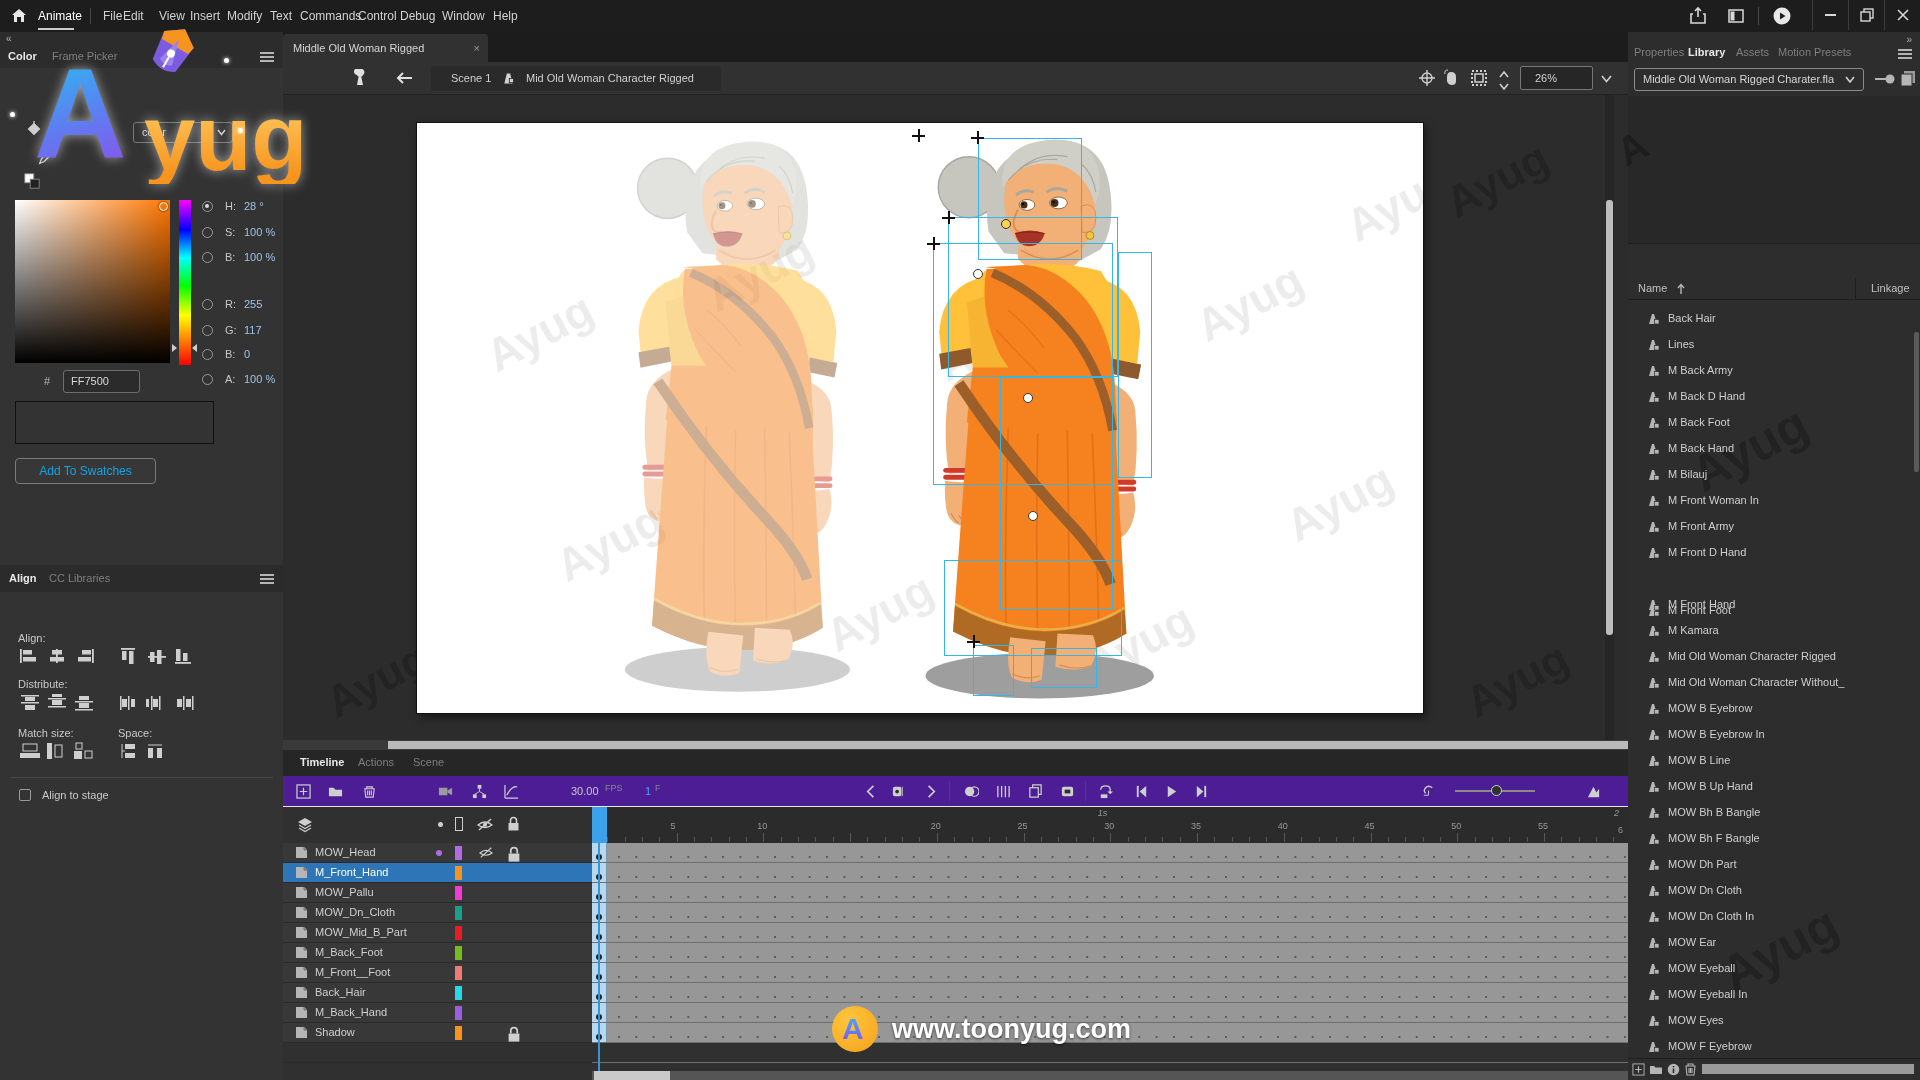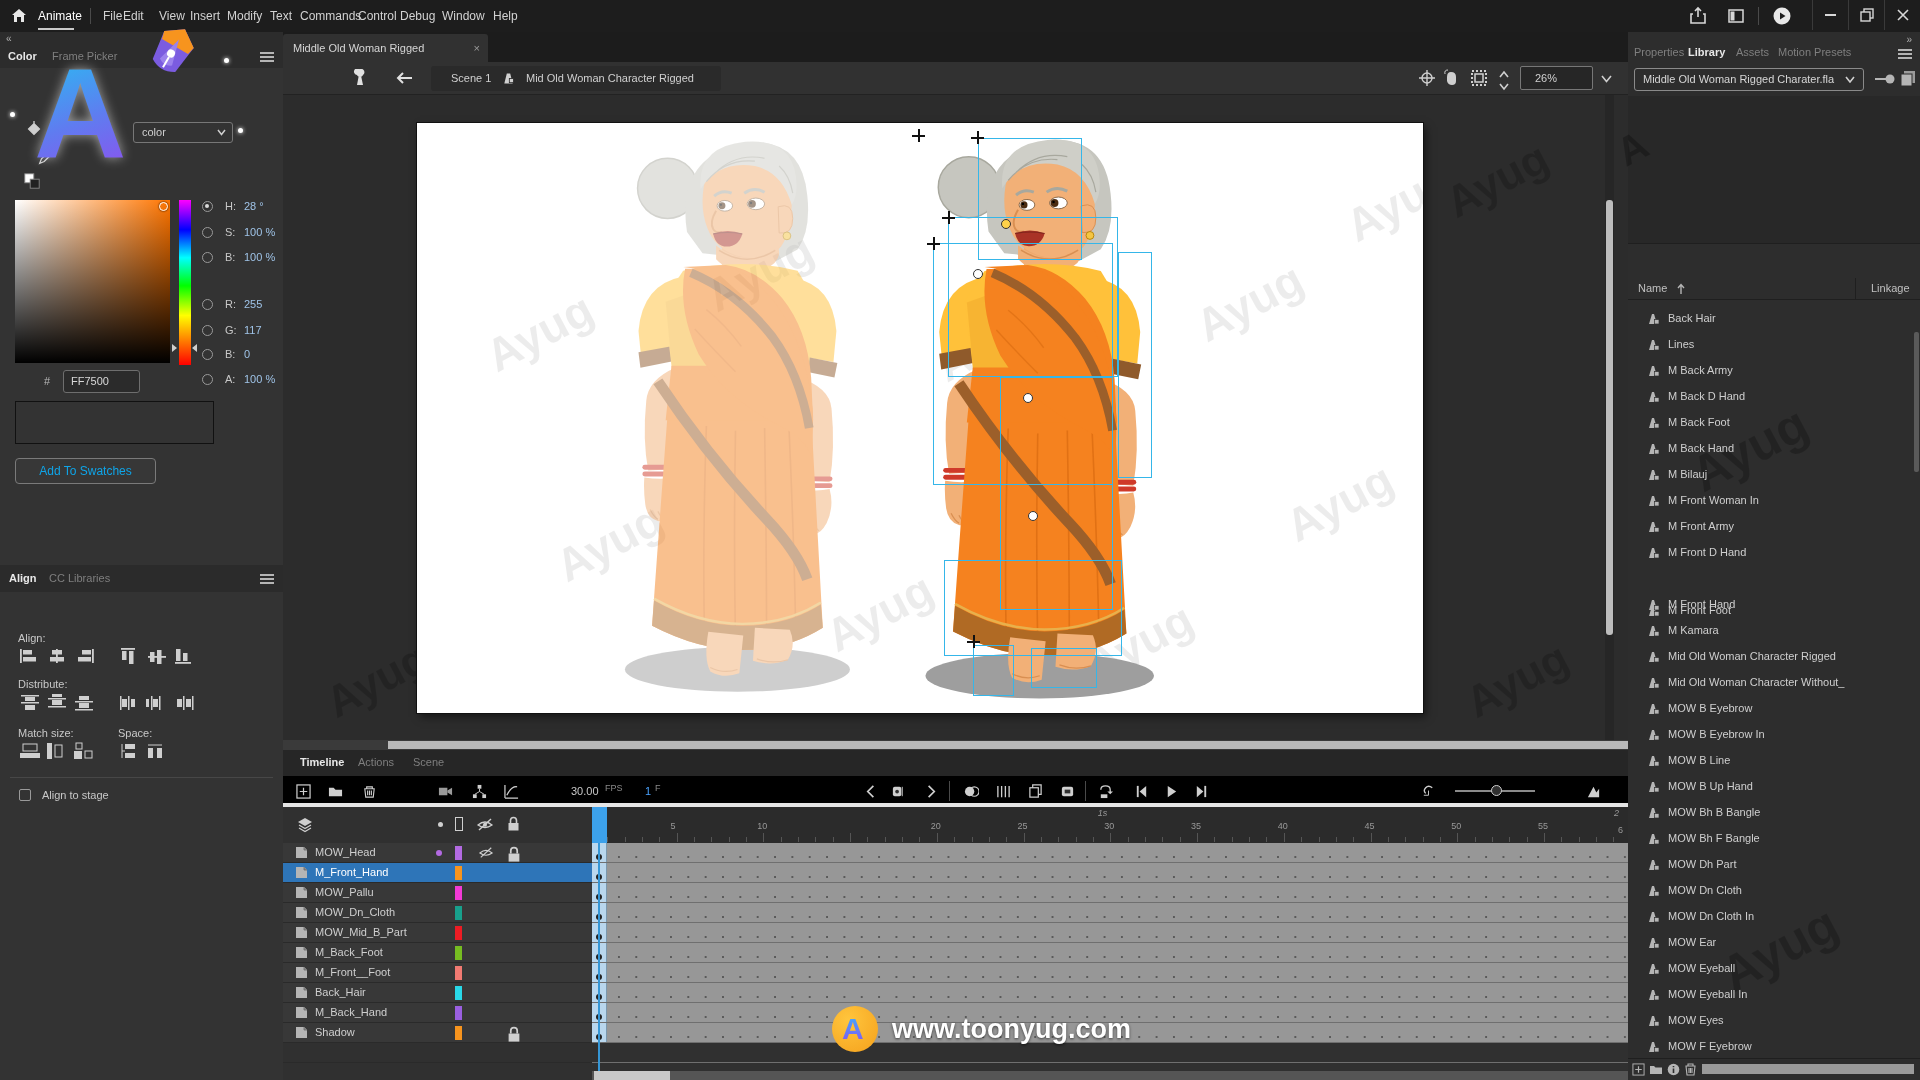--- a/index.html
+++ b/index.html
@@ -66,21 +66,21 @@
   .wm-dark { position:absolute; color:#000; opacity:.18; font-weight:bold; transform:rotate(-28deg); font-size:44px; }
   
   #vscroll { position:absolute; left:1322px; top:0; width:9px; height:645px; background:#262626; }
   #vthumb { position:absolute; left:1px; top:105px; width:7px; height:435px; background:#bdbdbd; border-radius:3px; }
   
   #timeline { left:283px; top:740px; width:1345px; height:340px; background:#303030; }
   #tl-hscroll { position:absolute; left:0; top:0; width:1345px; height:10px; background:#3a3a3a; }
   #tl-hthumb { position:absolute; left:105px; top:1px; width:1240px; height:8px; background:#b9b9b9; }
   #tl-tabs { position:absolute; left:0; top:10px; width:1345px; height:26px; background:#262626; }
   .tl-tab { position:absolute; top:6px; font-size:11px; }
-  #tl-toolrow { position:absolute; left:0; top:36px; width:1345px; height:31px; background:#000000; border-bottom:4px solid #e5e5e5; }
+  #tl-toolrow { position:absolute; left:0; top:36px; width:1345px; height:31px; background:#4c1d95; border-bottom:1px solid #e5e5e5; }
   .tli { position:absolute; top:5px; width:20px; height:20px; display:flex; align-items:center; justify-content:center; }
   .tli svg { width:15px; height:15px; }
   #layerhdr { position:absolute; left:0; top:67px; width:309px; height:36px; background:#303030; }
   #ruler { position:absolute; left:309px; top:67px; width:1036px; height:36px; background:#2b2b2b; color:#999; font-size:9px; }
   .rlab { position:absolute; top:14px; }
   .rtick { position:absolute; top:26px; width:1px; height:9px; background:#555; }
   .layer { position:absolute; left:0; width:309px; height:20px; background:#383838; border-bottom:1px solid #2a2a2a; color:#cfcfcf; font-size:11px; }
   .layer.selected { background:#2e75b8; color:#fff; }
   .lpage { position:absolute; left:12px; top:3px; width:13px; height:13px; }
   .lname { position:absolute; left:32px; top:3px; }
@@ -1267,20 +1267,21 @@
         </svg>
       <svg class="abs" style="left:56px;top:3px" width="13" height="14" viewBox="0 0 13 14">
           <path d="M2,4 L11,4 L10,13 L3,13 Z M4,4 L4,2 L9,2 L9,4 M5,6 L5,11 M6.5,6 L6.5,11 M8,6 L8,11" stroke="#b5b5b5" fill="none" stroke-width="1.1"></path>
         </svg>
       <div class="abs" style="left:74px;top:5px;width:212px;height:10px;background:#9a9a9a"></div>
     </div>
   </div>
 
   <div id="biglogo" class="abs">
     <span class="A">A</span>
+    <span class="yug">yug</span>
     <svg id="pennib" viewBox="0 0 46 52">
       <path d="M23,2 L40,14 L36,44 Q23,52 10,44 L6,14 Z" fill="#7b5ce0"></path>
       <path d="M23,2 L40,14 L38,22 L8,22 L6,14 Z" fill="#f7941e"></path>
       <path d="M23,14 L30,40 Q23,45 16,40 Z" fill="#9b82ec"></path>
       <circle cx="23" cy="30" r="4" fill="#fff"></circle>
       <path d="M23,34 L23,46" stroke="#fff" stroke-width="2"></path>
     </svg>
     <div style="position:absolute;left:-18px;top:62px;width:5px;height:5px;border-radius:50%;background:#fff;box-shadow:0 0 4px #fff"></div>
     <div style="position:absolute;left:196px;top:8px;width:5px;height:5px;border-radius:50%;background:#fff;box-shadow:0 0 4px #fff"></div>
     <div style="position:absolute;left:210px;top:78px;width:5px;height:5px;border-radius:50%;background:#fff;box-shadow:0 0 4px #fff"></div>

